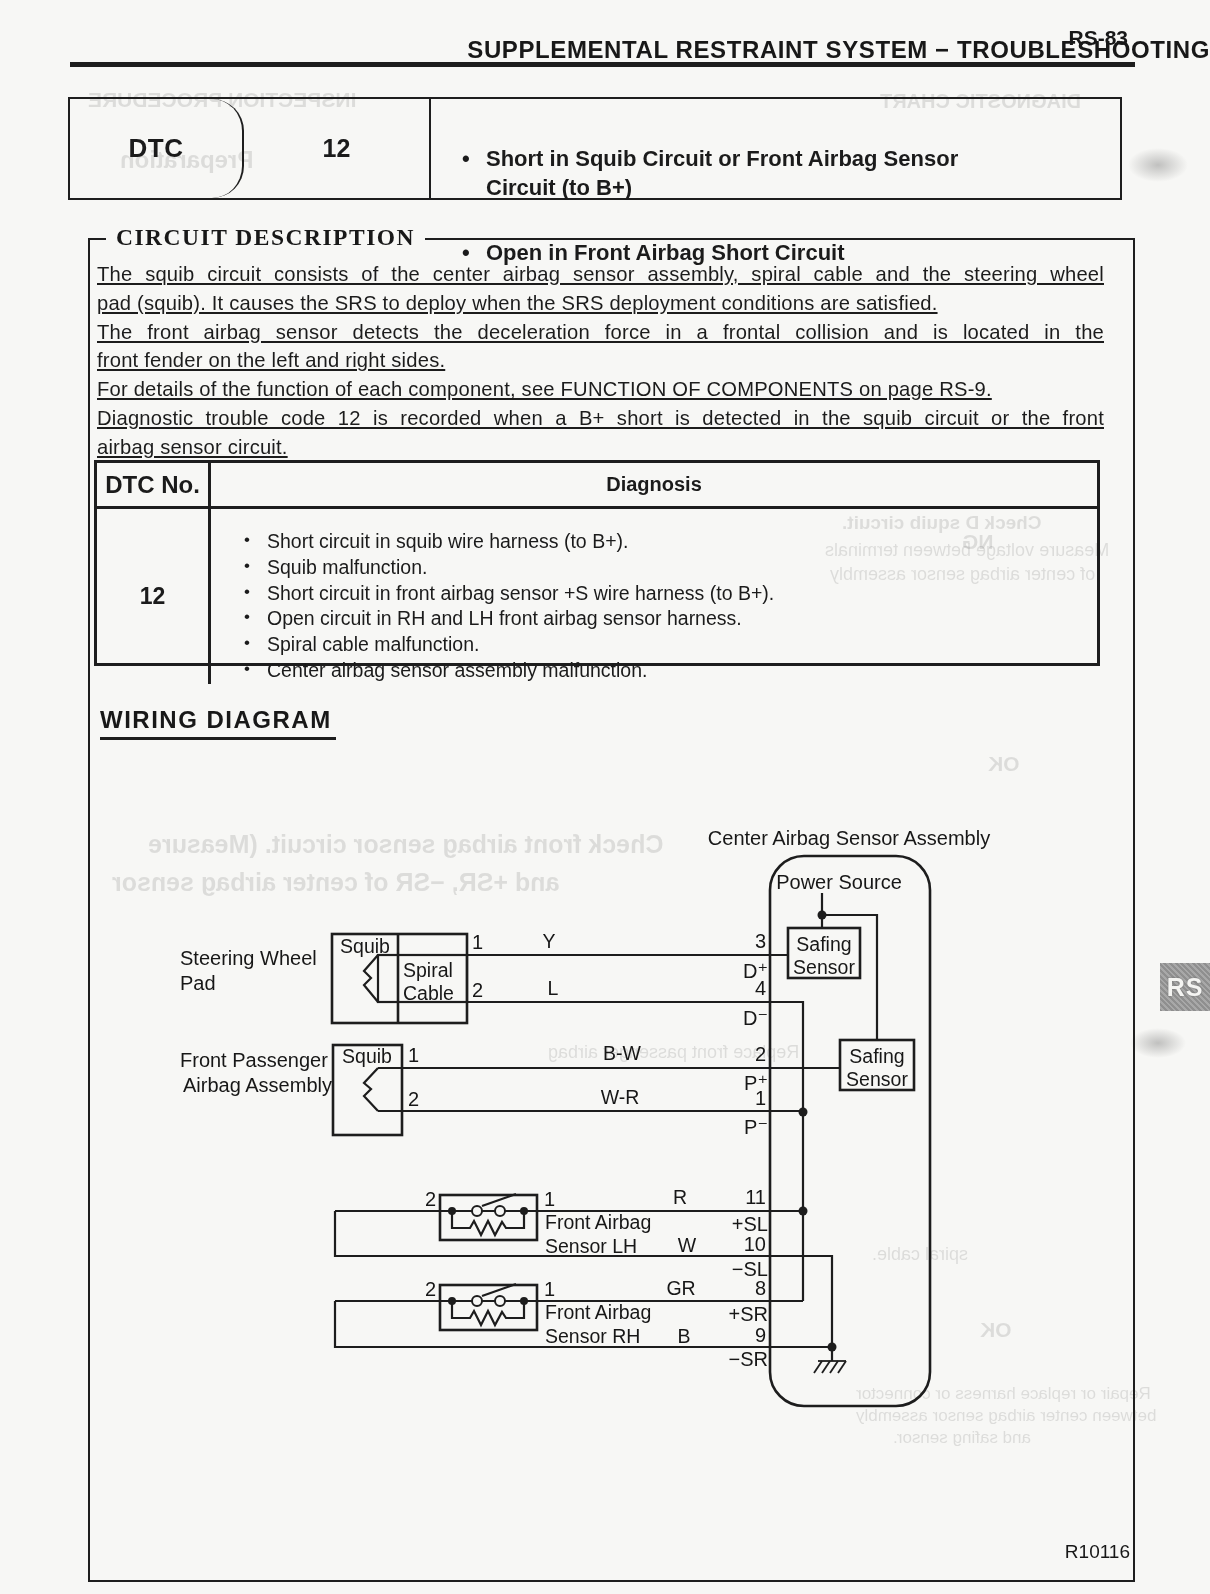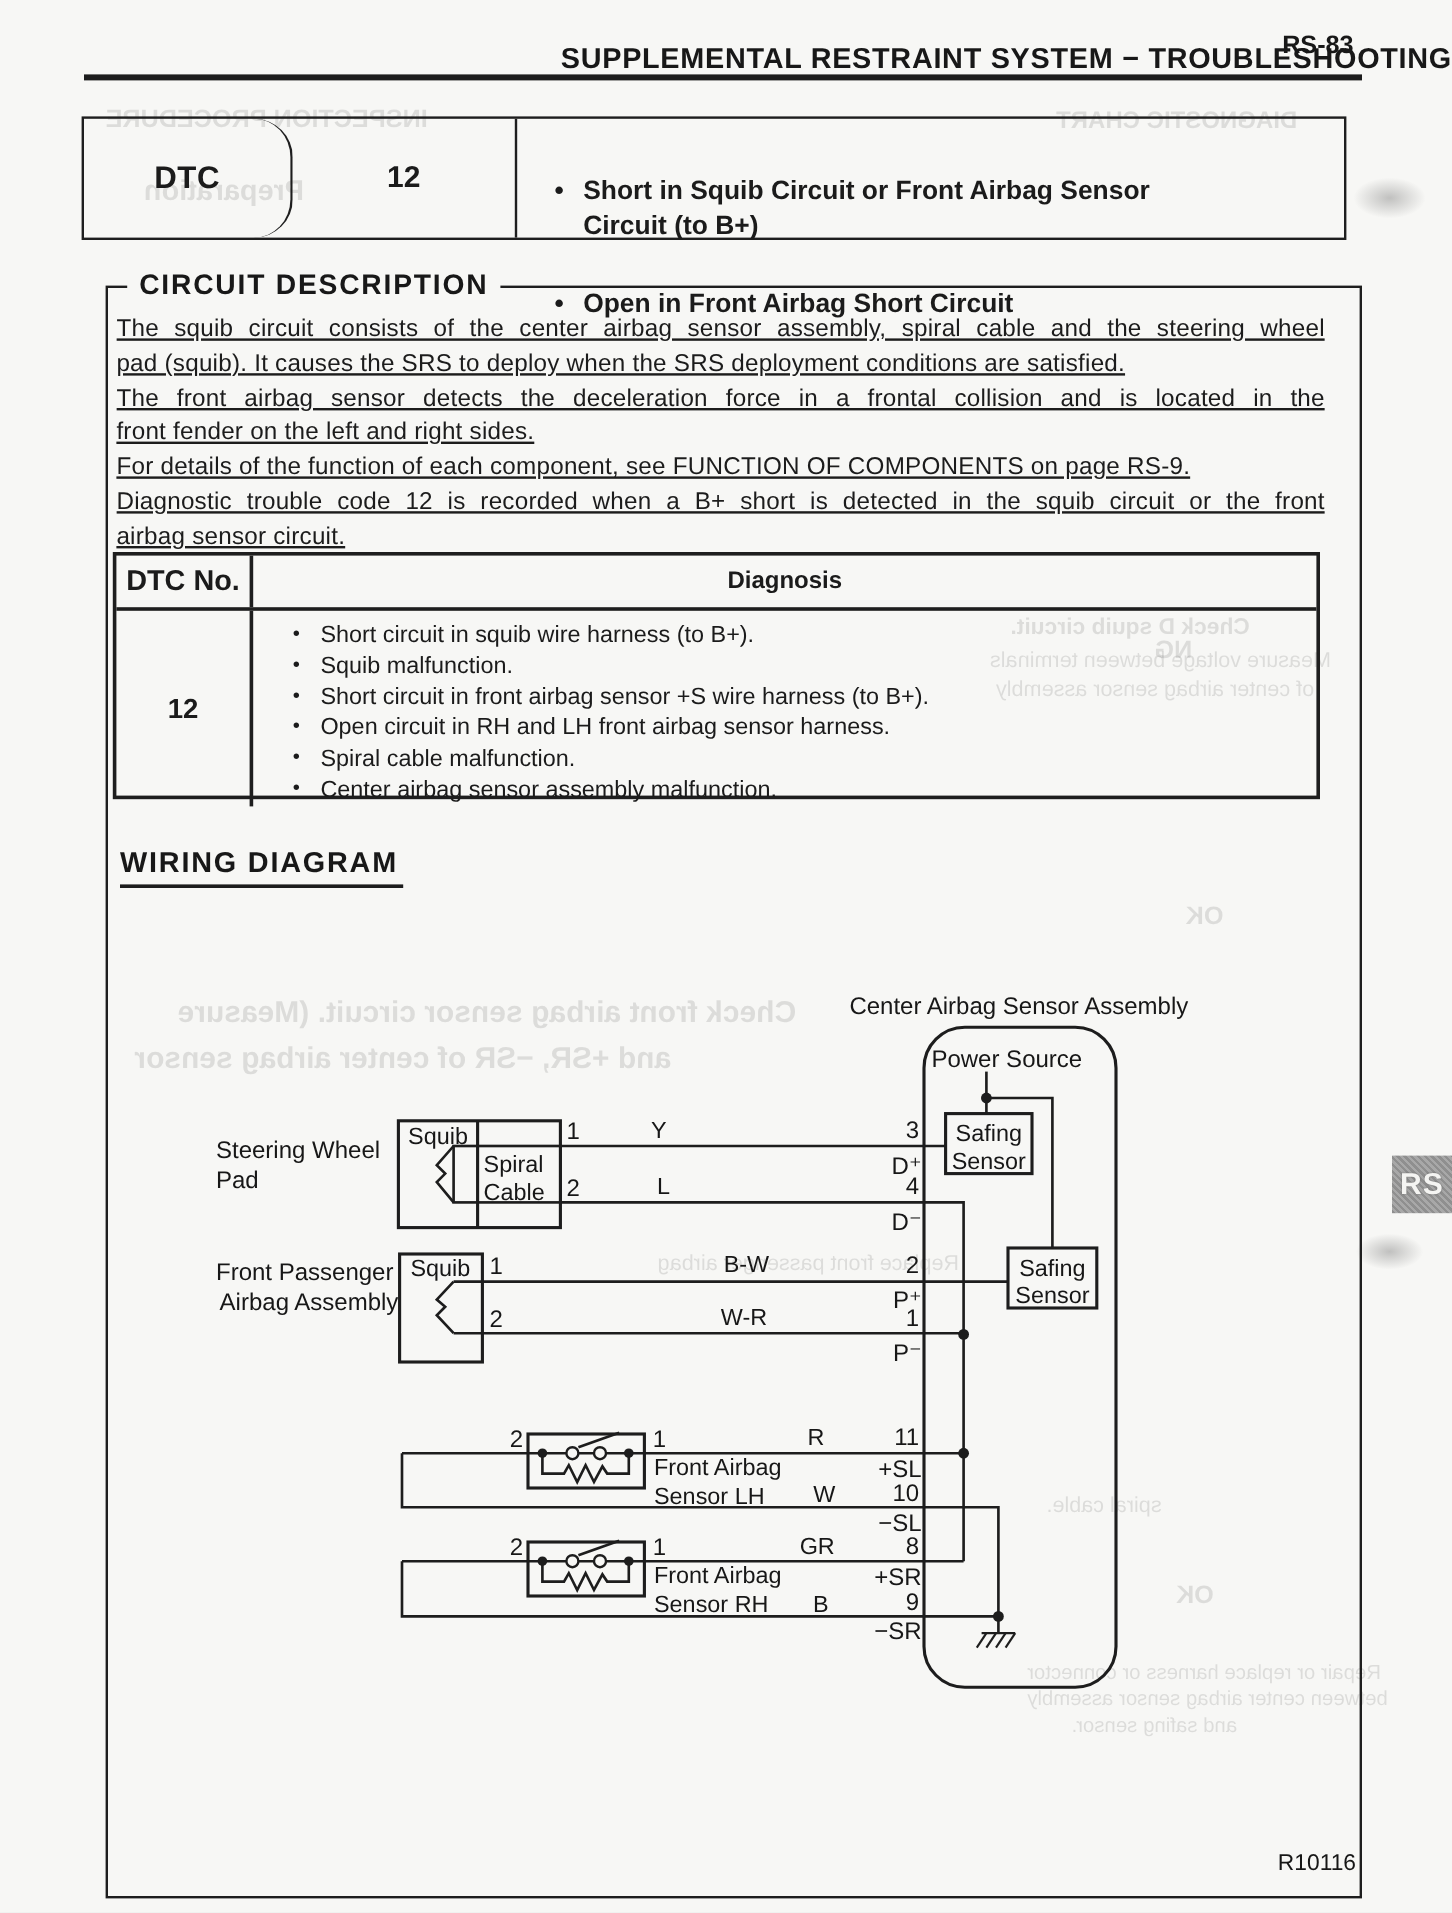--- a/index.html
+++ b/index.html
@@ -24,39 +24,39 @@
   .banner .c2{width:185px;border-right:2.5px solid #1e1e1e;display:flex;align-items:center;justify-content:center;
               font-weight:700;font-size:25px;}
   .banner .c3{flex:1;padding:9px 124px 0 24px;font-weight:700;font-size:22px;line-height:29px;}
   .bi{position:relative;padding-left:31px;margin-top:36px;}
   .bi::before{content:"\2022";position:absolute;left:7px;top:0;}
 
   
   .main-box{position:absolute;left:88px;top:238px;width:1047px;height:1344px;
             border:2.5px solid #1e1e1e;box-sizing:border-box;}
   .box-title{position:absolute;left:106px;top:224px;background:#f7f7f5;padding:0 10px;
-             font-weight:700;font-size:23.5px;letter-spacing:1.5px;color:#181818;z-index:2;}
+             font-weight:700;font-size:23.5px;letter-spacing:1.5px;color:#181818;z-index:2;font-family:Liberation Serif, serif;}
 
   
   .desc{position:absolute;left:97px;top:263px;width:1007px;font-size:20.2px;letter-spacing:.2px;color:#1c1c1c;text-decoration:underline;}
   .dline{height:28.8px;white-space:nowrap;}
   .dline.j{white-space:normal;text-align:justify;overflow:hidden;}
   .dline.j::after{content:"";display:inline-block;width:100%;}
 
   
   .diag{position:absolute;left:94px;top:460px;width:1006px;height:206px;
         border:3px solid #1e1e1e;box-sizing:border-box;display:flex;flex-direction:column;}
   .diag-head{display:flex;height:43px;border-bottom:3px solid #1e1e1e;flex:none;}
   .diag-head .h1{width:111px;border-right:3px solid #1e1e1e;display:flex;align-items:center;justify-content:center;
                  font-weight:700;font-size:24px;}
   .diag-head .h2{flex:1;display:flex;align-items:center;justify-content:center;font-weight:700;font-size:20px;}
   .diag-body{display:flex;flex:1;}
   .diag-body .b1{width:111px;border-right:3px solid #1e1e1e;display:flex;align-items:center;justify-content:center;
                  font-weight:700;font-size:23px;}
-  .diag-body .b2{flex:1;padding:8px 10px 0 27px;font-size:19.5px;line-height:25.8px;}
+  .diag-body .b2{flex:1;padding:20px 10px 0 27px;font-size:19.5px;line-height:25.8px;}
   .di{position:relative;padding-left:29px;}
   .di::before{content:"\2022";position:absolute;left:6px;top:-2px;font-size:17px;}
 
   
   .wiring-h{position:absolute;left:100px;top:706px;font-weight:700;font-size:24px;letter-spacing:1.5px;
             border-bottom:3.5px solid #1d1d1d;padding:0 4px 3px 0;color:#181818;}
 
   
   .diagram{position:absolute;left:0;top:0;width:1210px;height:1594px;pointer-events:none;}
   .diagram text{font-family:"Liberation Sans","DejaVu Sans",sans-serif;fill:#171717;font-size:19.5px;}

